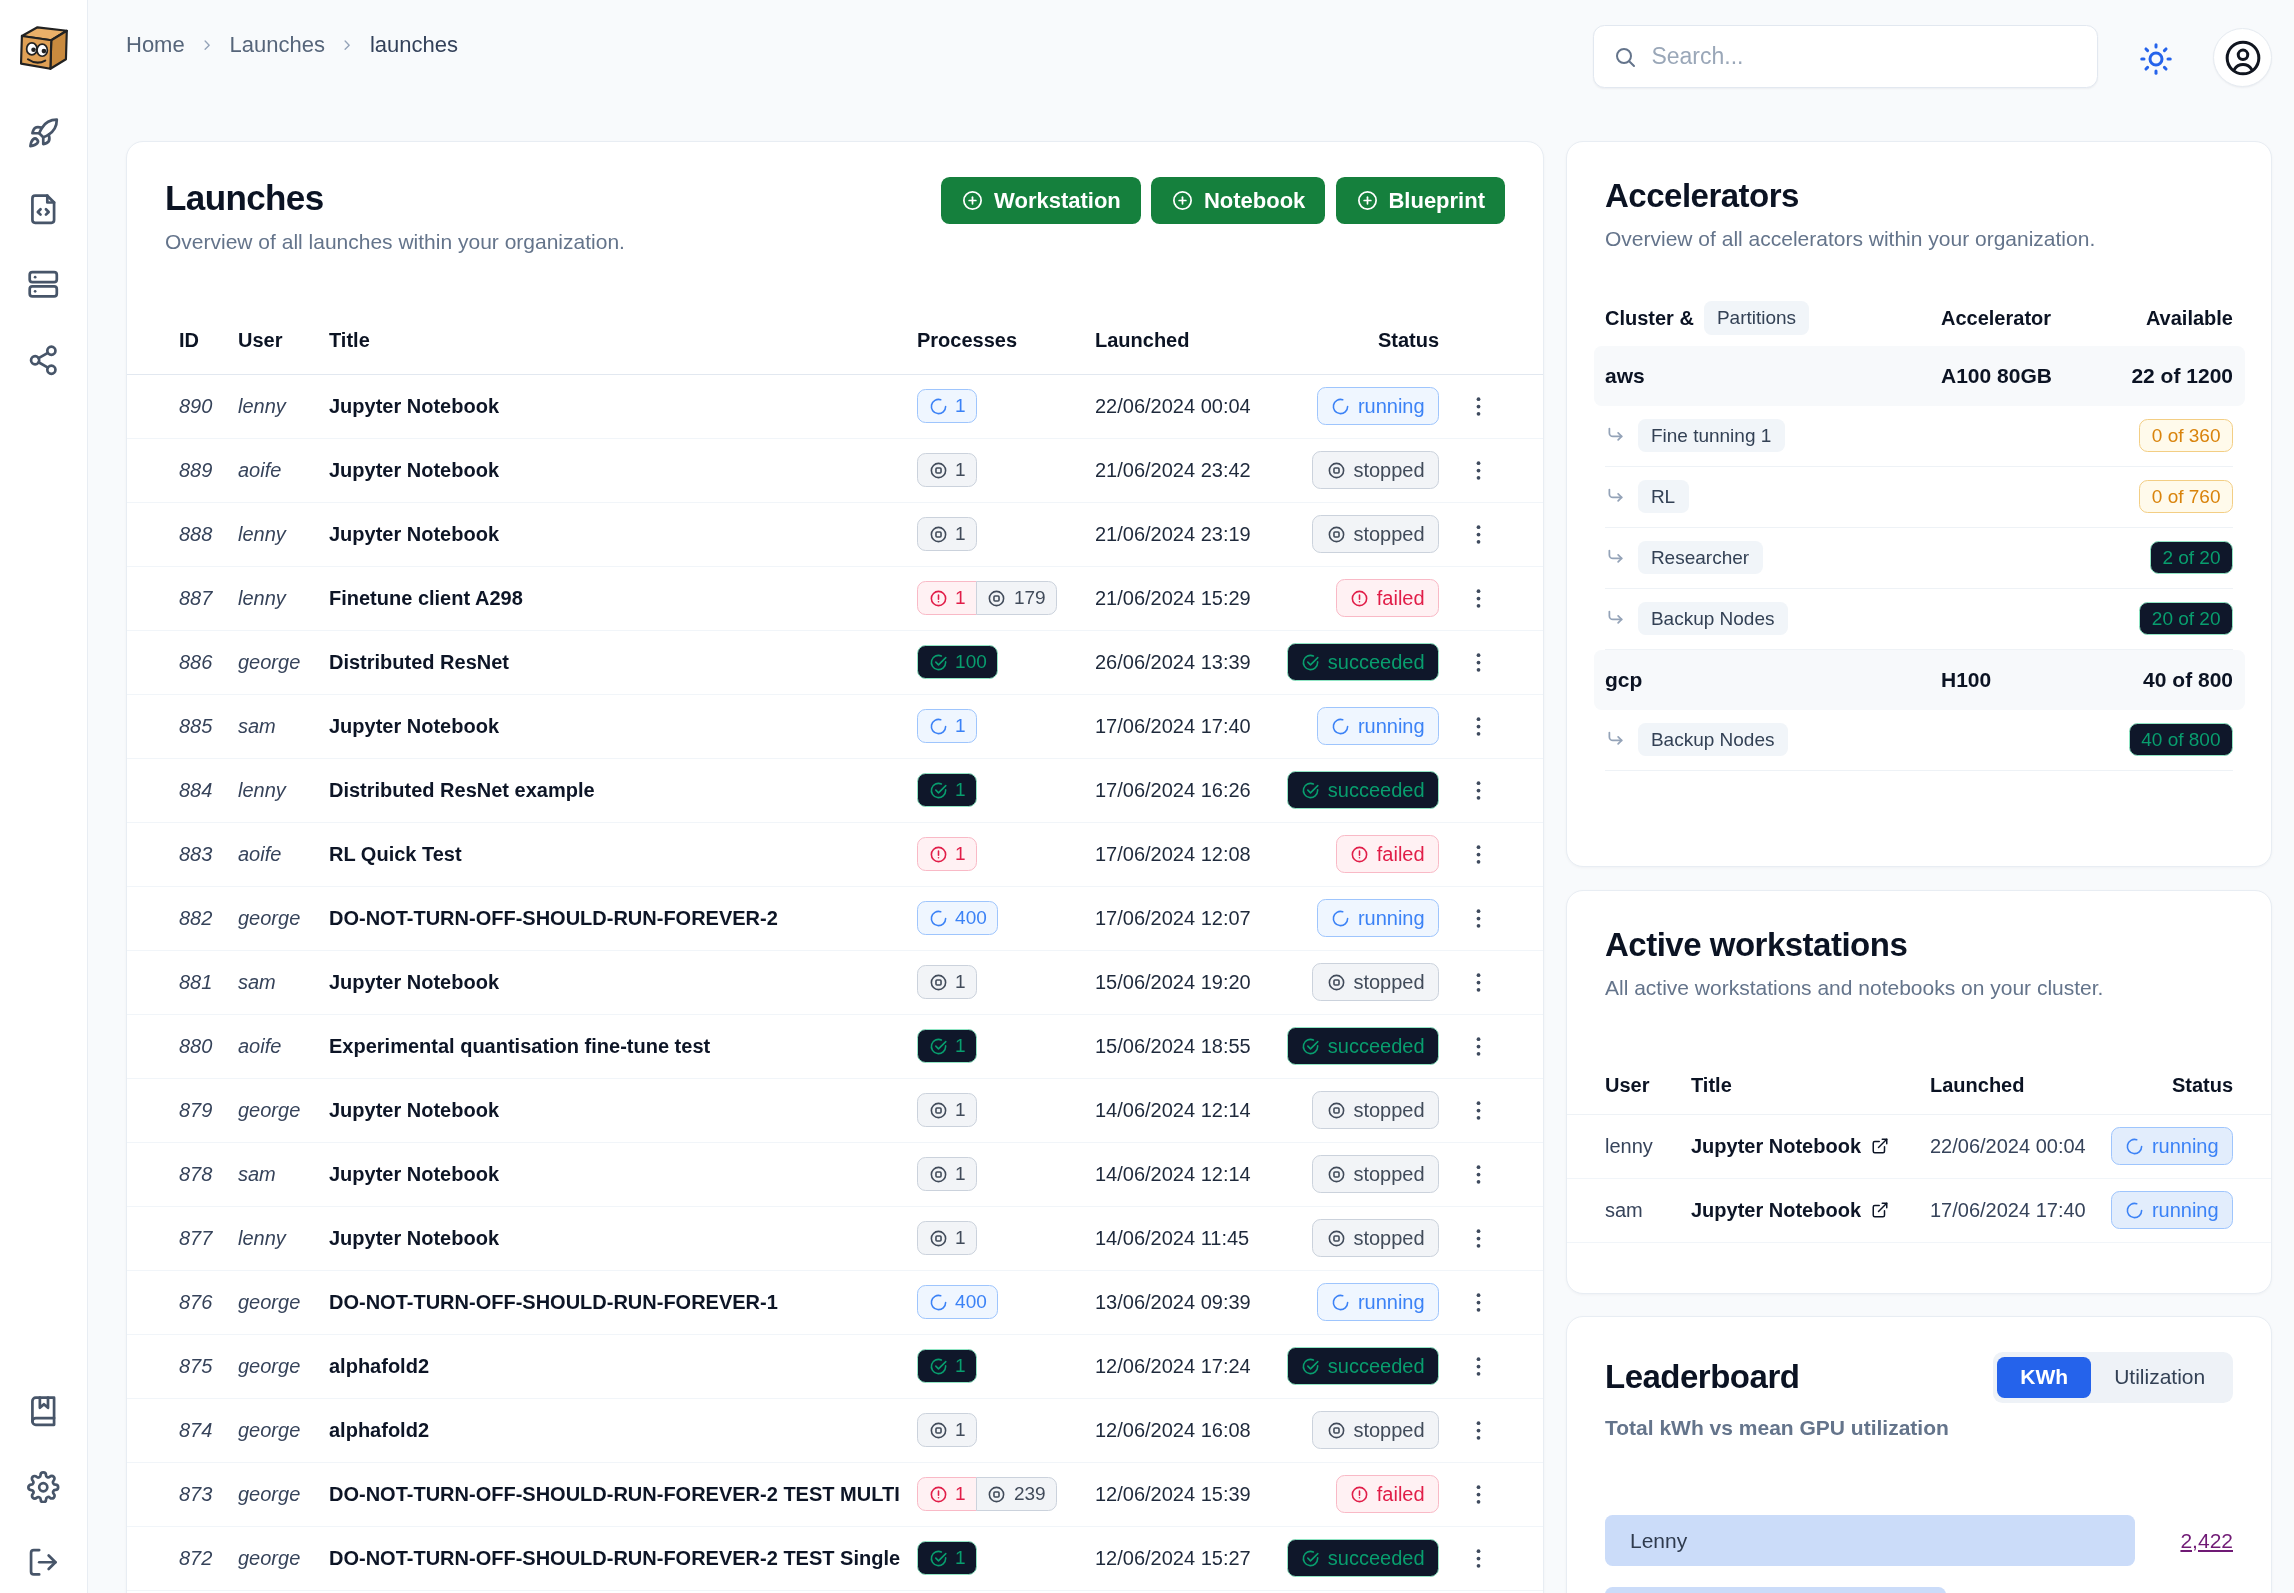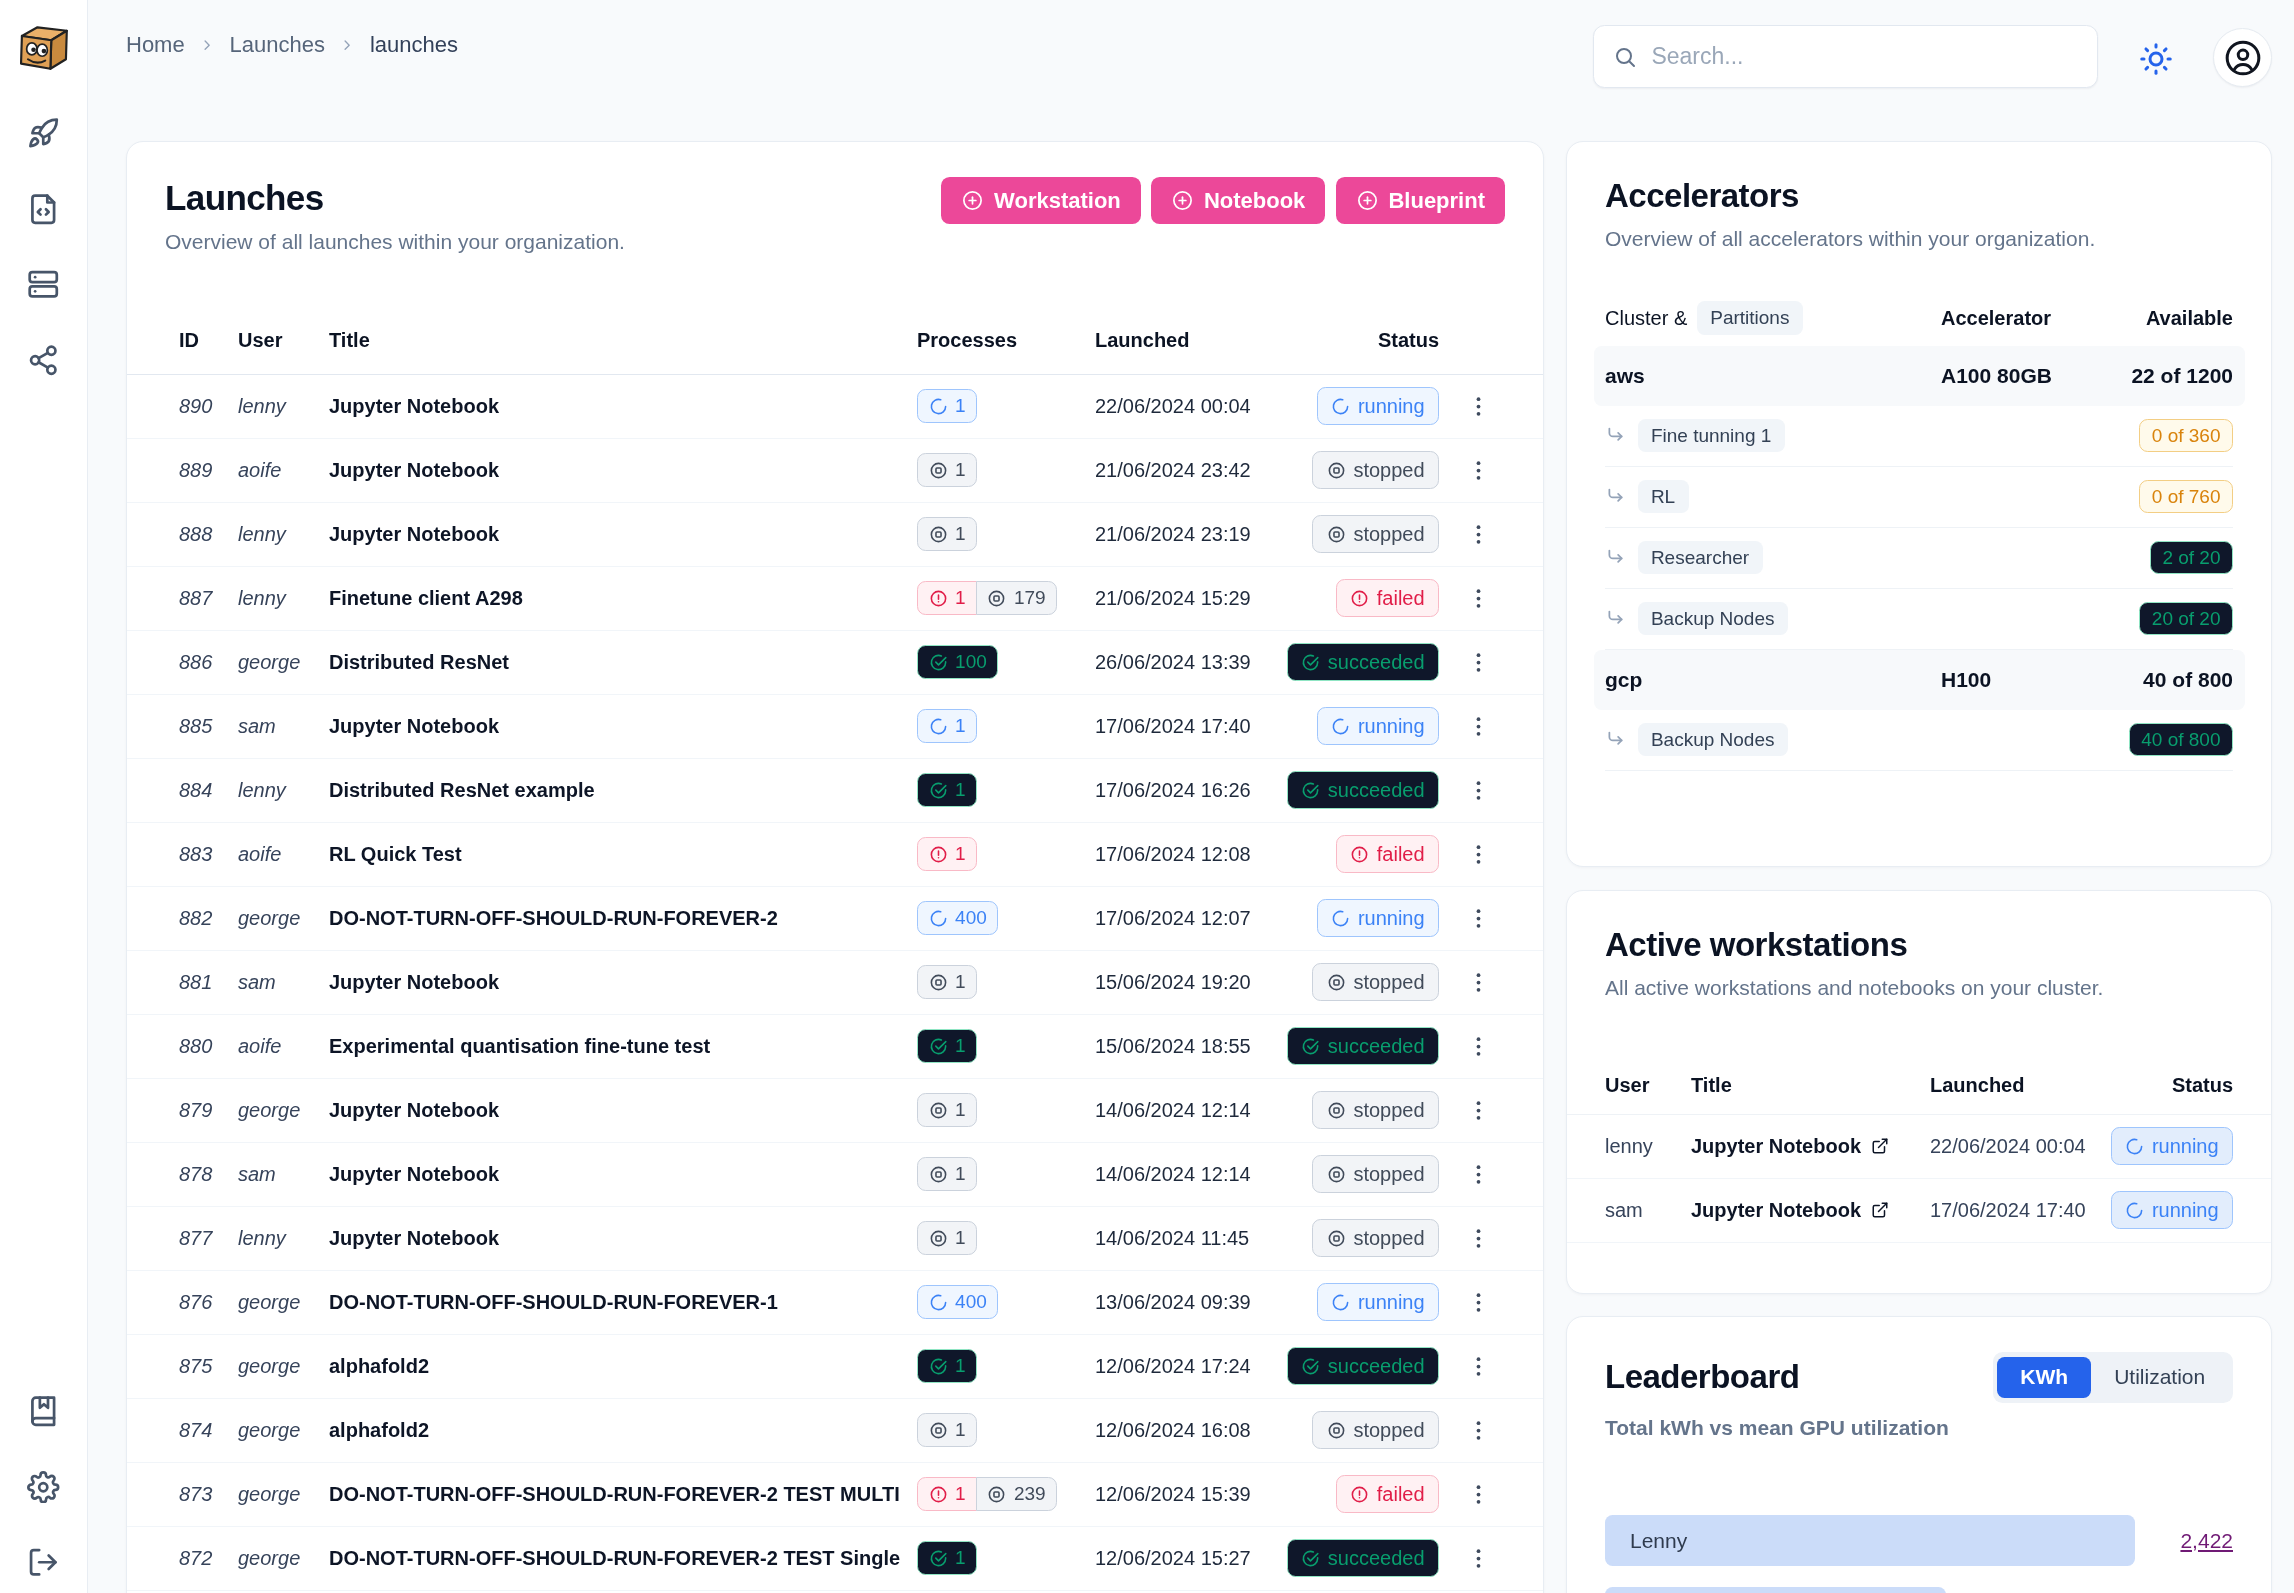--- a/index.html
+++ b/index.html
@@ -42,21 +42,21 @@
   .card-accel{left:1566px;top:141px;width:706px;height:726px;}
   .card-ws{left:1566px;top:890px;width:706px;height:404px;}
   .card-leader{left:1566px;top:1316px;width:706px;height:535px;}
   h1.card-title{margin:0;font-size:35px;font-weight:700;letter-spacing:-0.6px;color:#0b1323;}
   h2.card-title{margin:0;font-size:33px;font-weight:700;letter-spacing:-0.5px;color:#0b1323;}
   .sub{margin:11.5px 0 0;font-size:21px;color:#64748b;}
 
   
   .launch-head{position:relative;padding:36px 38px 0;}
   .actions{position:absolute;right:38px;top:35px;display:flex;gap:10.5px;}
-  .btn-primary{display:flex;align-items:center;gap:9.6px;background:#ec4899;color:#fff;border:none;border-radius:8.6px;
+  .btn-primary{display:flex;align-items:center;gap:9.6px;background:#15803d;color:#fff;border:none;border-radius:8.6px;
     height:47px;padding:0 20px;font-size:22px;font-weight:700;}
   .btn-primary svg{width:23px;height:23px;stroke-width:1.8;}
   .lt-grid{display:grid;grid-template-columns:59px 91px 588px 178px 229px 115px 1fr;align-items:center;
     padding:0 25px 0 52px;}
   .lt-head{margin-top:54px;height:66px;border-bottom:1px solid #e2e8f0;font-size:20px;font-weight:700;color:#0b1323;}
   .lt-head .col-status{text-align:right;}
   .lt-row{height:63px;border-bottom:1px solid #f1f5f9;font-size:20px;}
   .cell-id,.cell-user{color:#36435a;font-style:italic;}
   .cell-title{font-weight:700;color:#0d1526;white-space:nowrap;overflow:hidden;}
   .cell-launched{color:#1e293b;}
@@ -928,21 +928,21 @@
 </section>
 
 <section class="card card-accel">
   <div class="acc-head">
     <h2 class="card-title">Accelerators</h2>
     <p class="sub">Overview of all accelerators within your organization.</p>
   </div>
   <div class="acc-table">
     <div class="acc-grid acc-cols">
       <div class="c1">
-        <span style="font-weight:400;">Cluster &amp;</span>
+        <span style="font-weight:700;">Cluster &amp;</span>
         <span class="pill">Partitions</span>
       </div>
       <div>Accelerator</div>
       <div class="acc-avail">Available</div>
     </div>
     <div id="accel-body">
         <div class="acc-grid acc-row cluster">
           <div>aws</div>
           <div>A100 80GB</div>
           <div class="acc-avail boldnum">22 of 1200</div>

